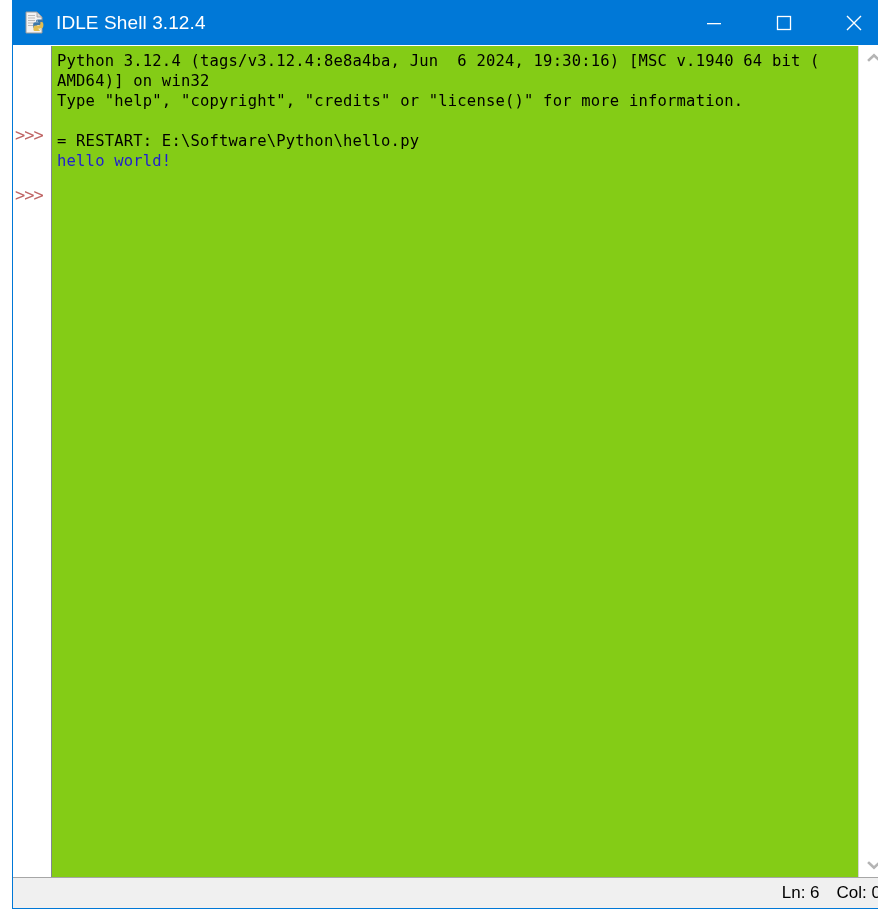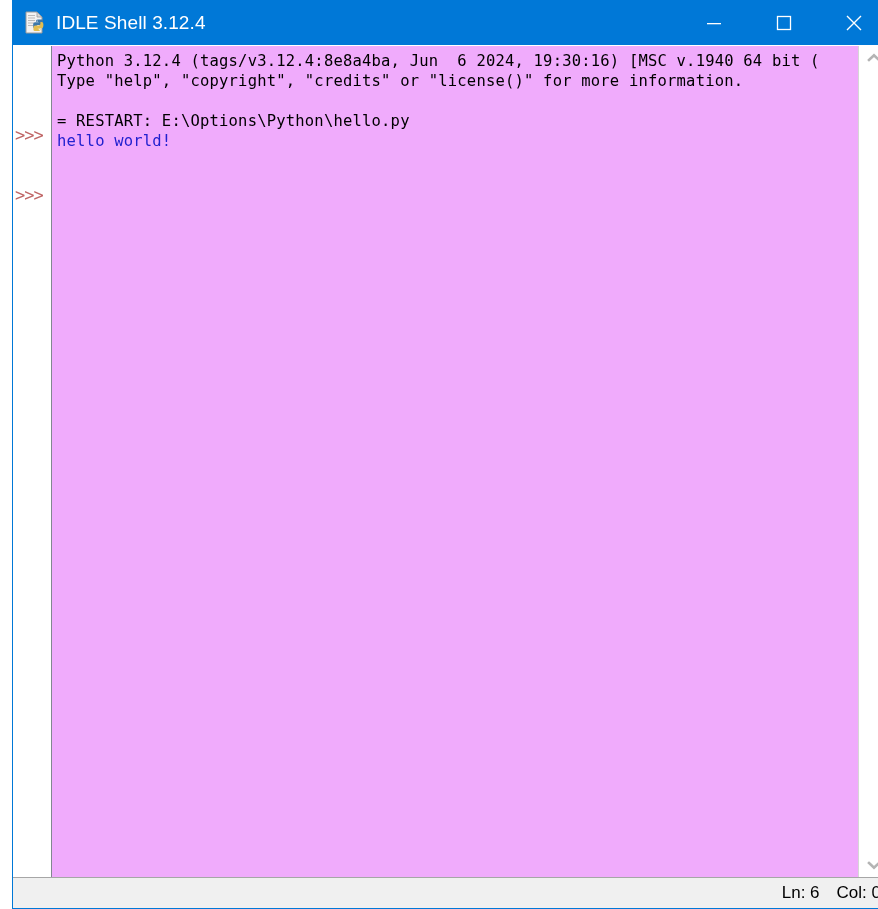--- a/index.html
+++ b/index.html
@@ -123,21 +123,21 @@
     line-height: 20px;
     color: #c06666;
     letter-spacing: -1px;
     white-space: pre;
   }
 
   
   #console {
     flex: 1 1 auto;
     position: relative;
-    background: #f0abfc;
+    background: #84cc16;
     overflow: hidden;
     padding: 5px 0 16px 5px;
     box-sizing: border-box;
   }
   .code-line {
     font-family: "DejaVu Sans Mono", "Liberation Mono", monospace;
     font-size: 15.5px;
     line-height: 20px;
     white-space: pre;
     color: #000000;
@@ -241,23 +241,24 @@
 
   <div id="shell-area">
 
     <div id="gutter">
       <div class="gutter-prompt" style="top:79px;">&gt;&gt;&gt;</div>
       <div class="gutter-prompt" style="top:139px;">&gt;&gt;&gt;</div>
     </div>
 
     <div id="console">
       <div class="code-line c-black">Python 3.12.4 (tags/v3.12.4:8e8a4ba, Jun  6 2024, 19:30:16) [MSC v.1940 64 bit (</div>
+      <div class="code-line c-black">AMD64)] on win32</div>
       <div class="code-line c-black">Type "help", "copyright", "credits" or "license()" for more information.</div>
       <div class="code-line c-blank"></div>
-      <div class="code-line c-black">= RESTART: E:\Options\Python\hello.py</div>
+      <div class="code-line c-black">= RESTART: E:\Software\Python\hello.py</div>
       <div class="code-line c-blue">hello world!</div>
       <div class="code-line c-blank"></div>
     </div>
 
     <div id="vscroll">
       <div class="scroll-arrow">
         <svg width="16" height="12" viewBox="0 0 16 12">
           <path d="M3 8 L8 3.2 L13 8" stroke="#b4b4b4" stroke-width="2.6" fill="none" stroke-linecap="square"></path>
         </svg>
       </div>

